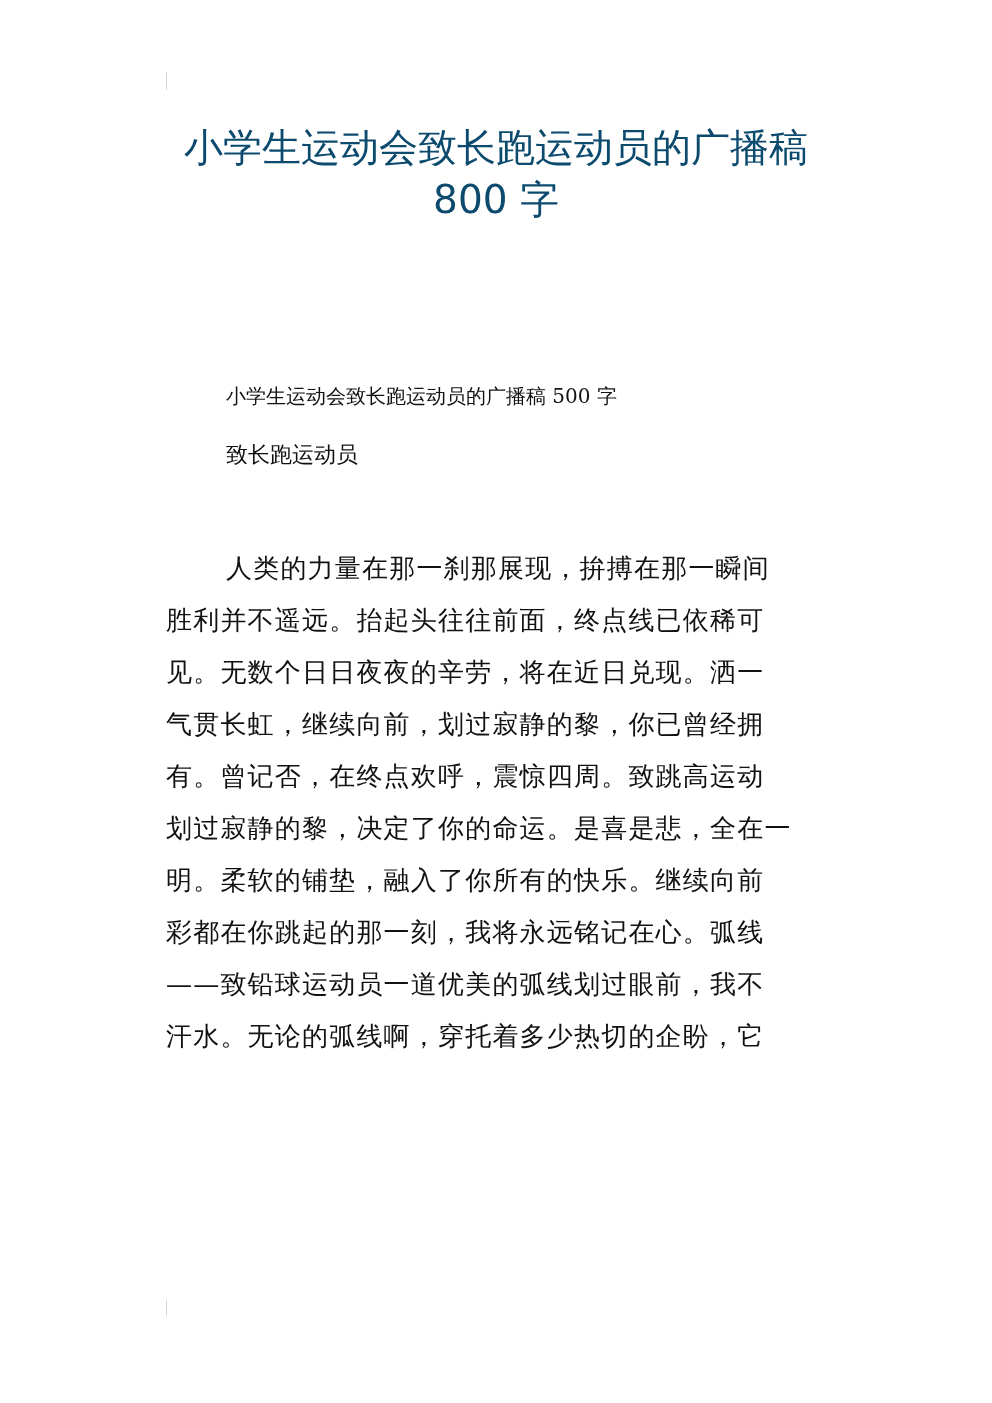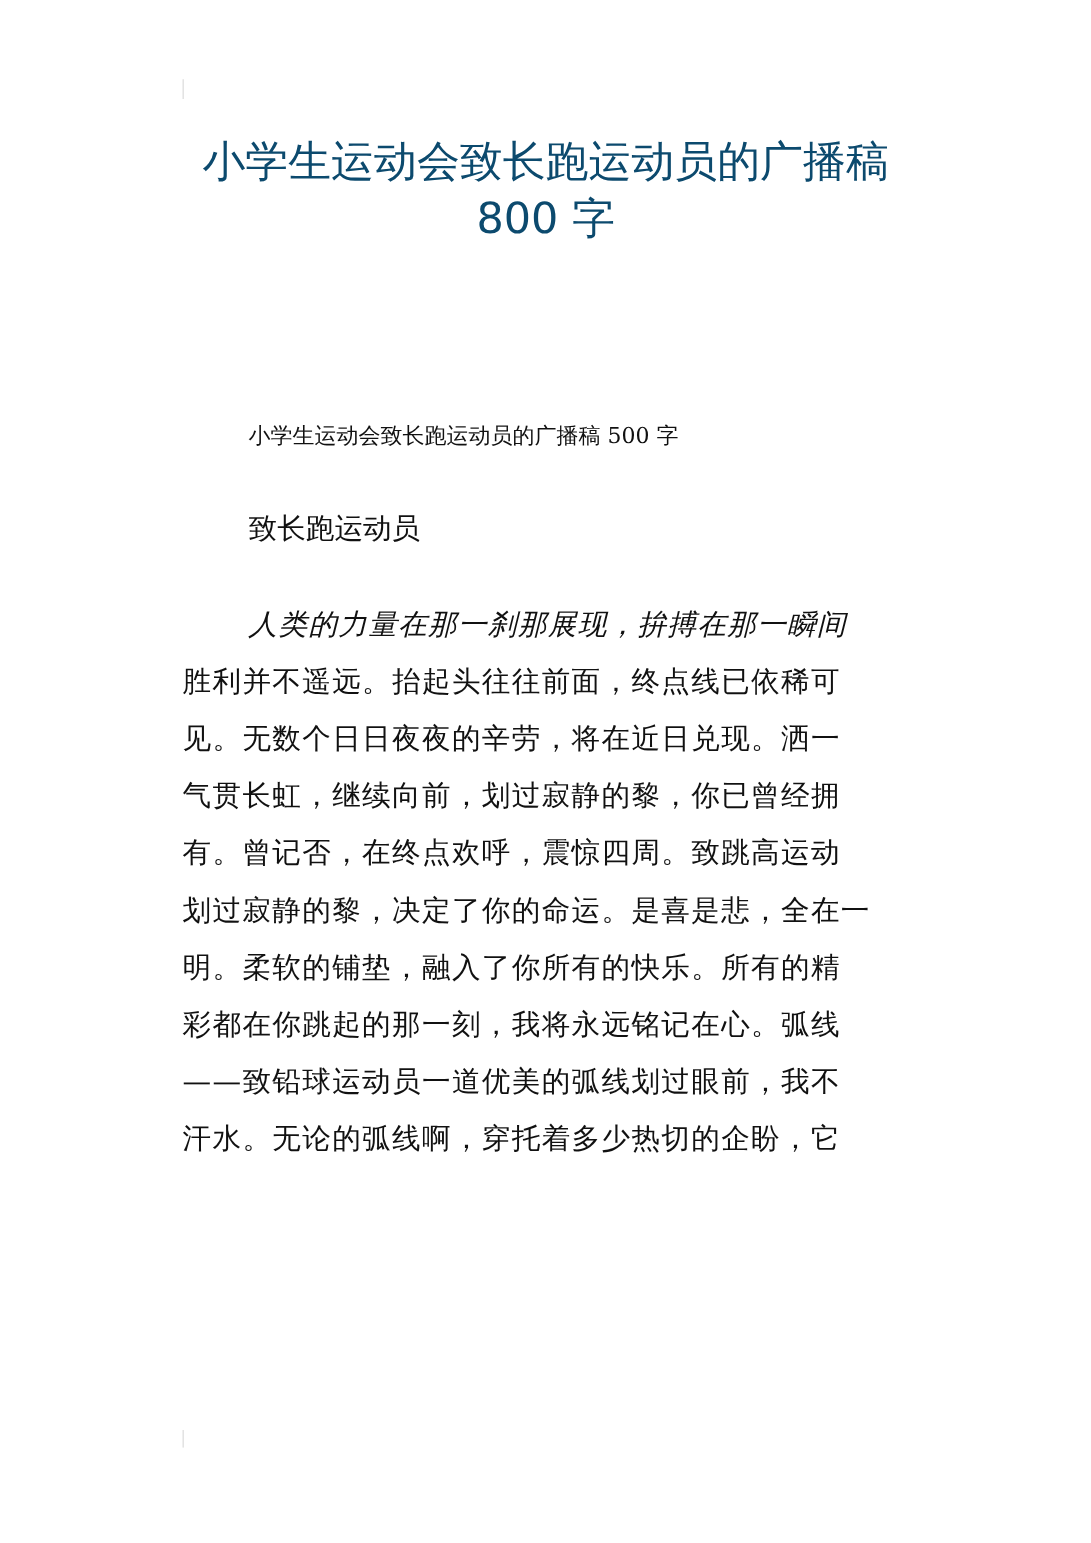--- a/index.html
+++ b/index.html
@@ -3,24 +3,24 @@
   <meta charset="utf-8">
   <style>
     html, body { margin: 0; padding: 0; background: #ffffff; }
     body { width: 992px; height: 1403px; position: relative; overflow: hidden; font-family: "DejaVu Serif", "Liberation Serif", serif; color: #111111; }
     .page { position: absolute; left: 0; top: 0; width: 992px; height: 1403px; background: #ffffff; }
     .corner-mark { position: absolute; width: 1px; background: #d8d8d8; }
     .corner-mark.top { left: 166px; top: 72px; height: 18px; }
     .corner-mark.bottom { left: 166px; top: 1300px; height: 16px; }
     .title { position: absolute; left: 150px; top: 122px; width: 692px; text-align: center; font-family: "DejaVu Sans", "Liberation Sans", sans-serif; font-weight: normal; font-size: 39px; line-height: 52px; letter-spacing: 0px; color: #0c4a6e; }
     .subtitle { position: absolute; left: 226px; top: 352px; font-size: 20px; line-height: 40px; white-space: nowrap; margin-top: 24px; }
-    .heading2 { position: absolute; left: 226px; top: 461px; font-size: 26px; line-height: 40px; white-space: nowrap; }
+    .heading2 { position: absolute; left: 226px; top: 435px; font-size: 22px; line-height: 40px; white-space: nowrap; }
     .body-text { position: absolute; left: 166px; top: 542px; width: 664px; font-size: 26px; line-height: 52px; }
     .body-line { display: block; white-space: nowrap; height: 52px; letter-spacing: 1.2px; }
-    .body-line.first { padding-left: 60px; font-style: italic; }
+    .body-line.first { padding-left: 60px; }
   </style>
 </head>
 <body>
 
 <div class="page">
   <div class="corner-mark top"></div>
 
   <div class="title">
     <div>小学生运动会致长跑运动员的广播稿</div>
     <div>800 字</div>
@@ -30,20 +30,20 @@
 
   <div class="heading2">致长跑运动员</div>
 
   <div class="body-text">
     <span class="body-line first">人类的力量在那一刹那展现，拚搏在那一瞬间</span>
     <span class="body-line">胜利并不遥远。抬起头往往前面，终点线已依稀可</span>
     <span class="body-line">见。无数个日日夜夜的辛劳，将在近日兑现。洒一</span>
     <span class="body-line">气贯长虹，继续向前，划过寂静的黎，你已曾经拥</span>
     <span class="body-line">有。曾记否，在终点欢呼，震惊四周。致跳高运动</span>
     <span class="body-line">划过寂静的黎，决定了你的命运。是喜是悲，全在一</span>
-    <span class="body-line">明。柔软的铺垫，融入了你所有的快乐。所有的精</span>
+    <span class="body-line">明。柔软的铺垫，融入了你所有的快乐。继续向前</span>
     <span class="body-line">彩都在你跳起的那一刻，我将永远铭记在心。弧线</span>
     <span class="body-line">——致铅球运动员一道优美的弧线划过眼前，我不</span>
     <span class="body-line">汗水。无论的弧线啊，穿托着多少热切的企盼，它</span>
   </div>
 
   <div class="corner-mark bottom"></div>
 </div>
 
 </body></html>

